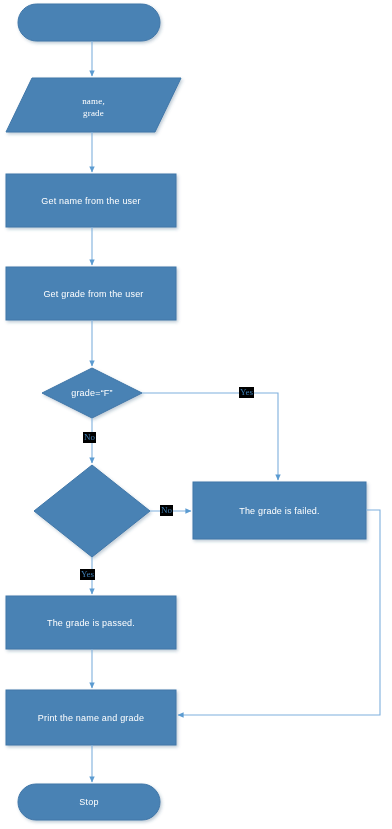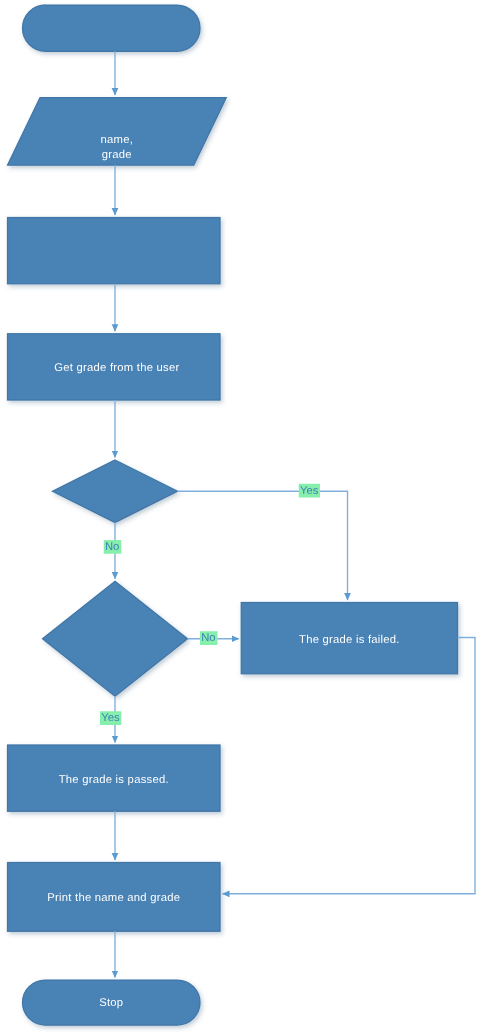--- a/index.html
+++ b/index.html
@@ -37,25 +37,25 @@
     letter-spacing: 0.2px;
     white-space: pre-line;
     pointer-events: none;
     display: flex;
     align-items: center;
     justify-content: center;
   }
   .edge-label {
     position: absolute;
     color: #3f7fb5;
-    font-family: Liberation Sans, sans-serif;
+    font-family: Liberation Serif, serif;
     font-size: 9px;
     line-height: 11px;
     text-align: center;
-    background: #86efac;
+    background: #000000;
     padding: 0 1px;
     white-space: nowrap;
   }
 </style>
 </head>
 <body>
 
 <div id="flowchart-canvas">
 
   <svg id="flow-svg" viewBox="0 0 392 829" xmlns="http://www.w3.org/2000/svg">
@@ -111,26 +111,28 @@
 
       <path d="M92,649 L92,688" marker-end="url(#arrowhead)"></path>
 
       <path d="M366,510 L380,510 L380,715 L178,715" marker-end="url(#arrowhead)"></path>
 
       <path d="M92,745 L92,782" marker-end="url(#arrowhead)"></path>
     </g>
   </svg>
 
 
-  <div class="node-label" style="left:19px; top:90px; width:149px; height:54px;">name,
+  <div class="node-label" style="left:19px; top:80px; width:149px; height:54px;font-family:Liberation Serif, serif;">name,
 grade</div>
 
+  <div class="node-label" style="left:6px; top:174px; width:170px; height:53px;">Get name from the user</div>
 
   <div class="node-label" style="left:6px; top:267px; width:175px; height:53px;">Get grade from the user</div>
 
+  <div class="node-label" style="left:42px; top:368px; width:100px; height:50px;">grade=“F”</div>
 
 
   <div class="node-label" style="left:193px; top:482px; width:173px; height:57px;text-align:right;">The grade is failed.</div>
 
   <div class="node-label" style="left:6px; top:596px; width:170px; height:53px;">The grade is passed.</div>
 
   <div class="node-label" style="left:6px; top:690px; width:170px; height:55px;">Print the name and grade</div>
 
   <div class="node-label" style="left:18px; top:784px; width:142px; height:36px;text-align:center;">Stop</div>
 

